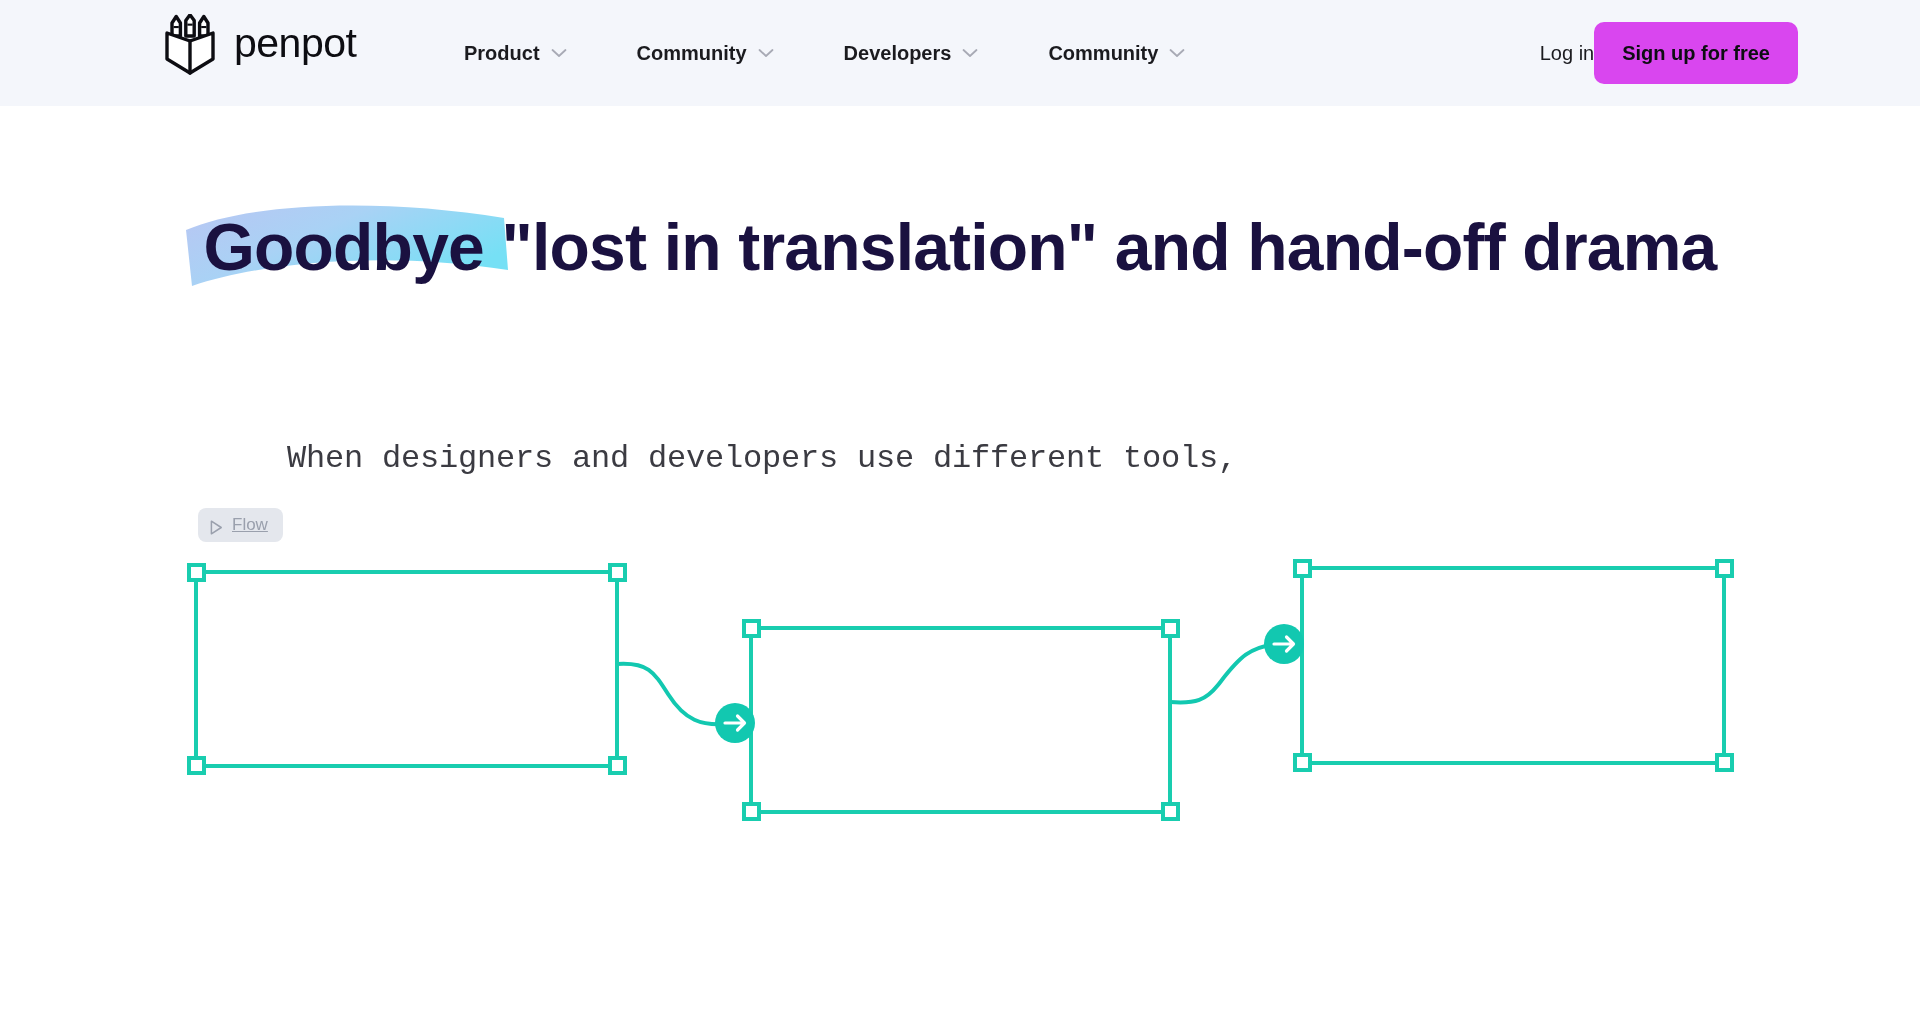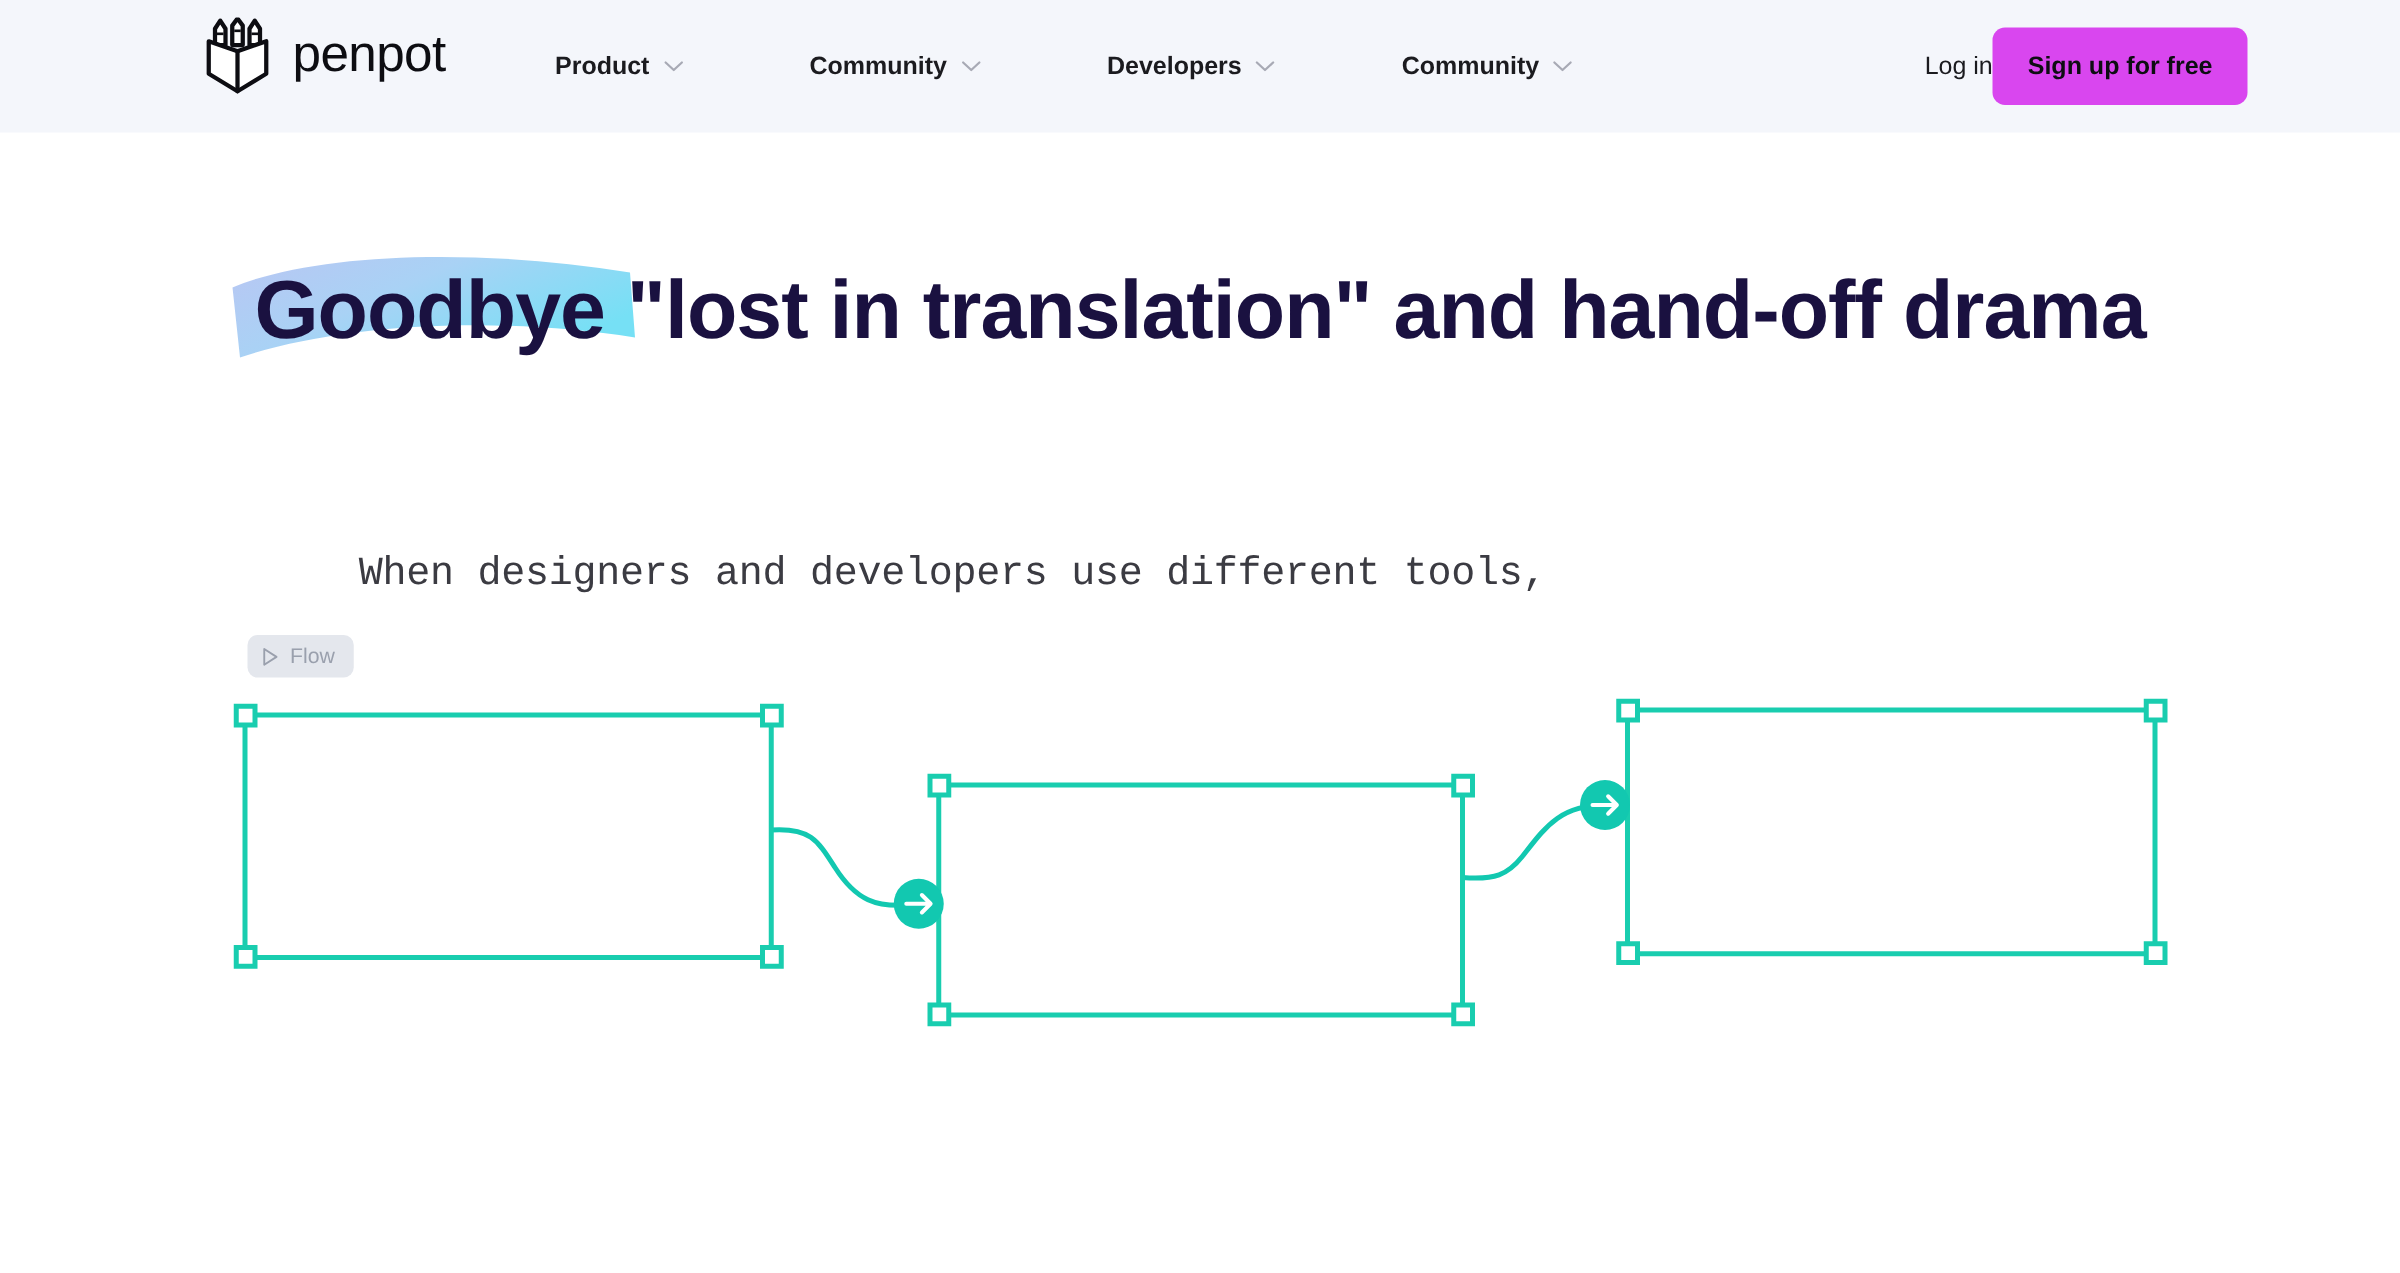--- a/index.html
+++ b/index.html
@@ -21,22 +21,22 @@
     position:absolute; left:162px; top:14px;
     display:flex; align-items:center; gap:16px;
   }
   .logo-mark{ width:56px; height:62px; display:block; }
   .logo-text{
     font-size:41px; font-weight:400; color:#0d0d12; letter-spacing:-0.5px;
     line-height:1; padding-bottom:4px;
   }
 
   .nav{
-    position:absolute; left:444px; top:0; height:106px;
-    display:flex; align-items:center; gap:101px;
+    position:absolute; left:464px; top:0; height:106px;
+    display:flex; align-items:center; gap:70px;
   }
   .nav-item{
     display:flex; align-items:center; gap:11px;
     font-size:20px; font-weight:600; color:#1b1b1f;
     cursor:pointer; line-height:1;
   }
   .chev{ width:16px; height:10px; display:block; }
 
   .header-right{
     position:absolute; right:122px; top:0; height:106px;
@@ -71,24 +71,24 @@
     position:absolute; left:0; top:440px; width:1524px;
     text-align:center;
     font-size:32px; font-weight:500; color:#3b3b42;
     letter-spacing:-0.2px;
     font-family:Liberation Mono, monospace;
   }
 
   
   .flow-badge{
     position:absolute; left:198px; top:508px;
-    display:flex; align-items:center; gap:9px;
+    display:flex; align-items:flex-end; gap:9px;
     background:#e4e7ed; border-radius:8px;
     padding:7px 15px 7px 12px;
-    color:#9aa0ad; font-size:17px; font-weight:500;
+    color:#9aa0ad; font-size:17px; font-weight:500;text-decoration:underline;
   }
   .play-ico{ width:13px; height:15px; display:block; }
 
   
   .canvas{ position:absolute; left:0; top:0; width:1920px; height:1018px; z-index:1; }
   .fr-txt{
     position:absolute;
     font-size:30px; font-weight:500; line-height:1.47;
     color:#16112e; letter-spacing:-0.2px;
     white-space:pre-line;

